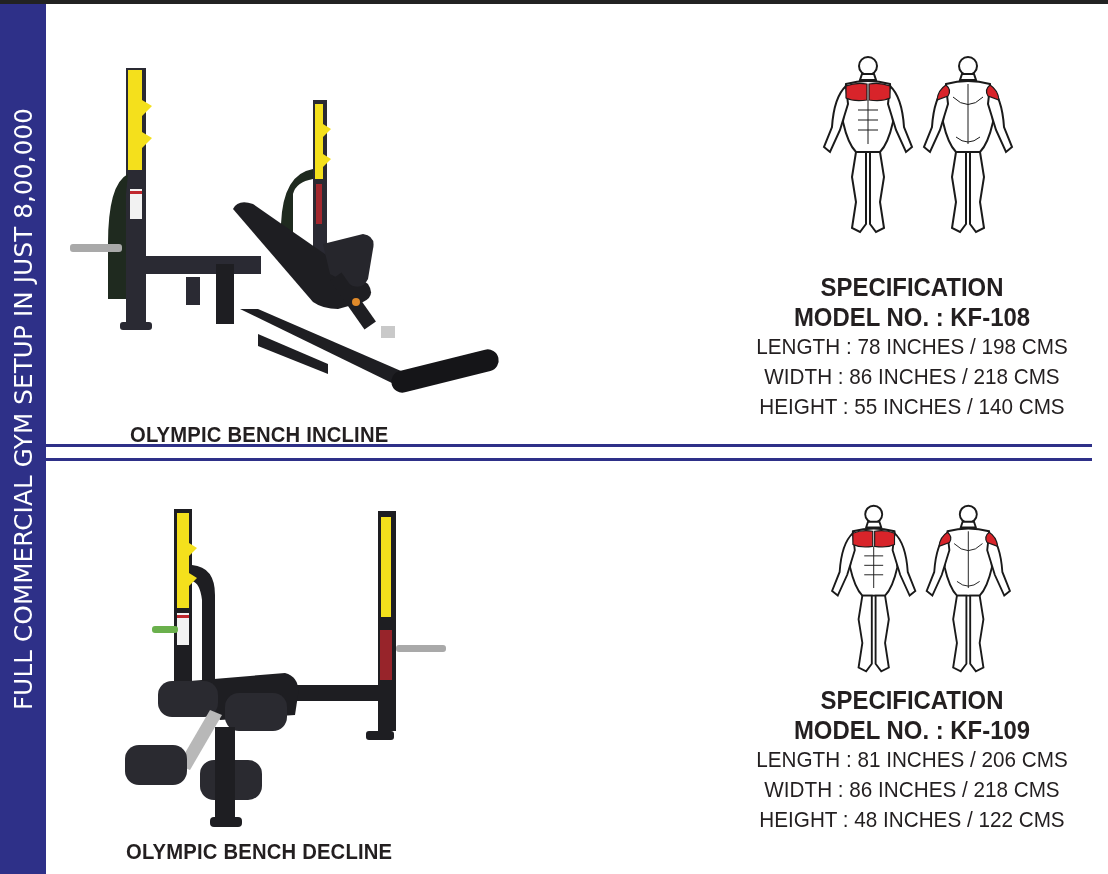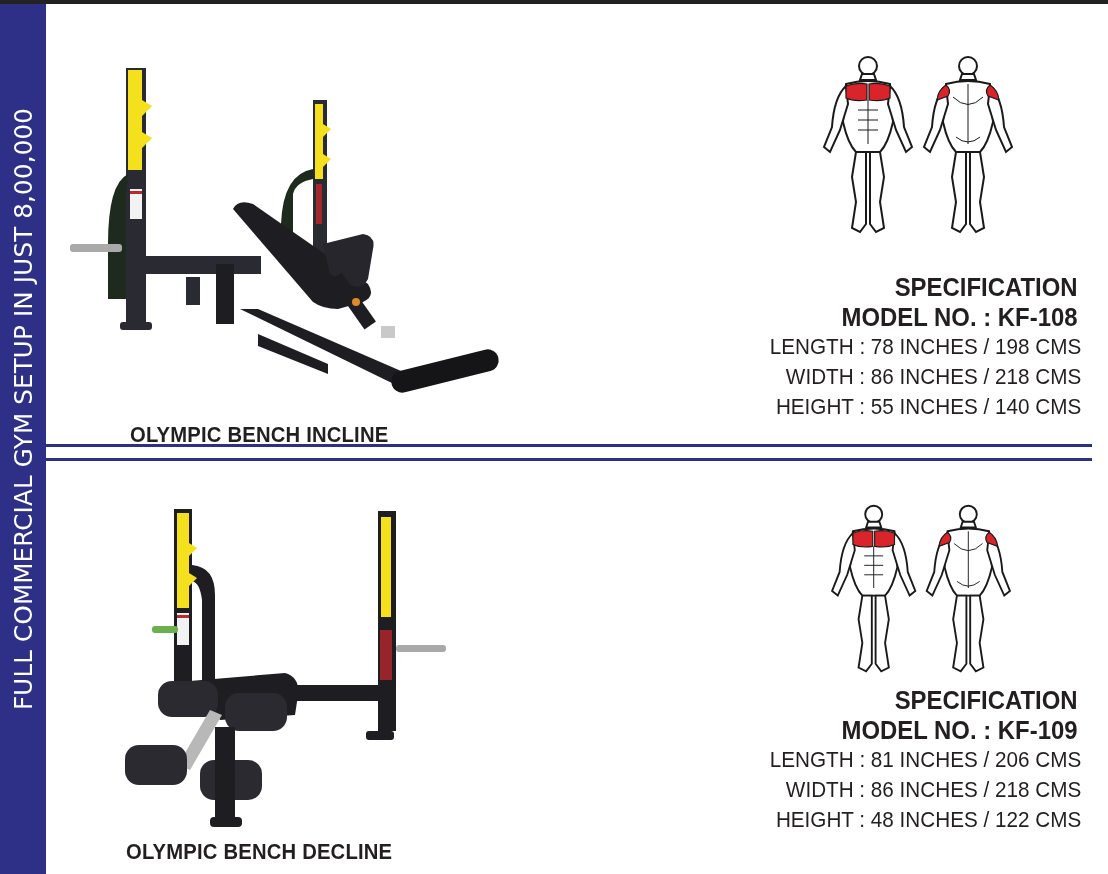--- a/index.html
+++ b/index.html
@@ -25,21 +25,21 @@
     .section.s2 { top: 461px; height: 413px; }
 
     .product-img { position: absolute; }
     .product-name {
       position: absolute; font-weight: 700; font-size: 22px; letter-spacing: 0.2px;
       transform: scaleX(0.92); transform-origin: left center; white-space: nowrap; color: #231f20;
     }
 
     .muscle-chart { position: absolute; }
 
-    .spec { position: absolute; text-align: right; width: 360px; }
+    .spec { position: absolute; text-align: center; width: 360px; }
     .spec-title { font-weight: 700; font-size: 26px; line-height: 30px; transform: scaleX(0.92); white-space: nowrap; }
     .spec-line { font-size: 22px; line-height: 30px; transform: scaleX(0.94); white-space: nowrap; color: #231f20; }
   </style>
 </head>
 <body>
 
 <div class="top-strip"></div>
 
 <div class="sidebar">
   <div class="sidebar-text">FULL COMMERCIAL GYM SETUP IN JUST 8,00,000</div>

